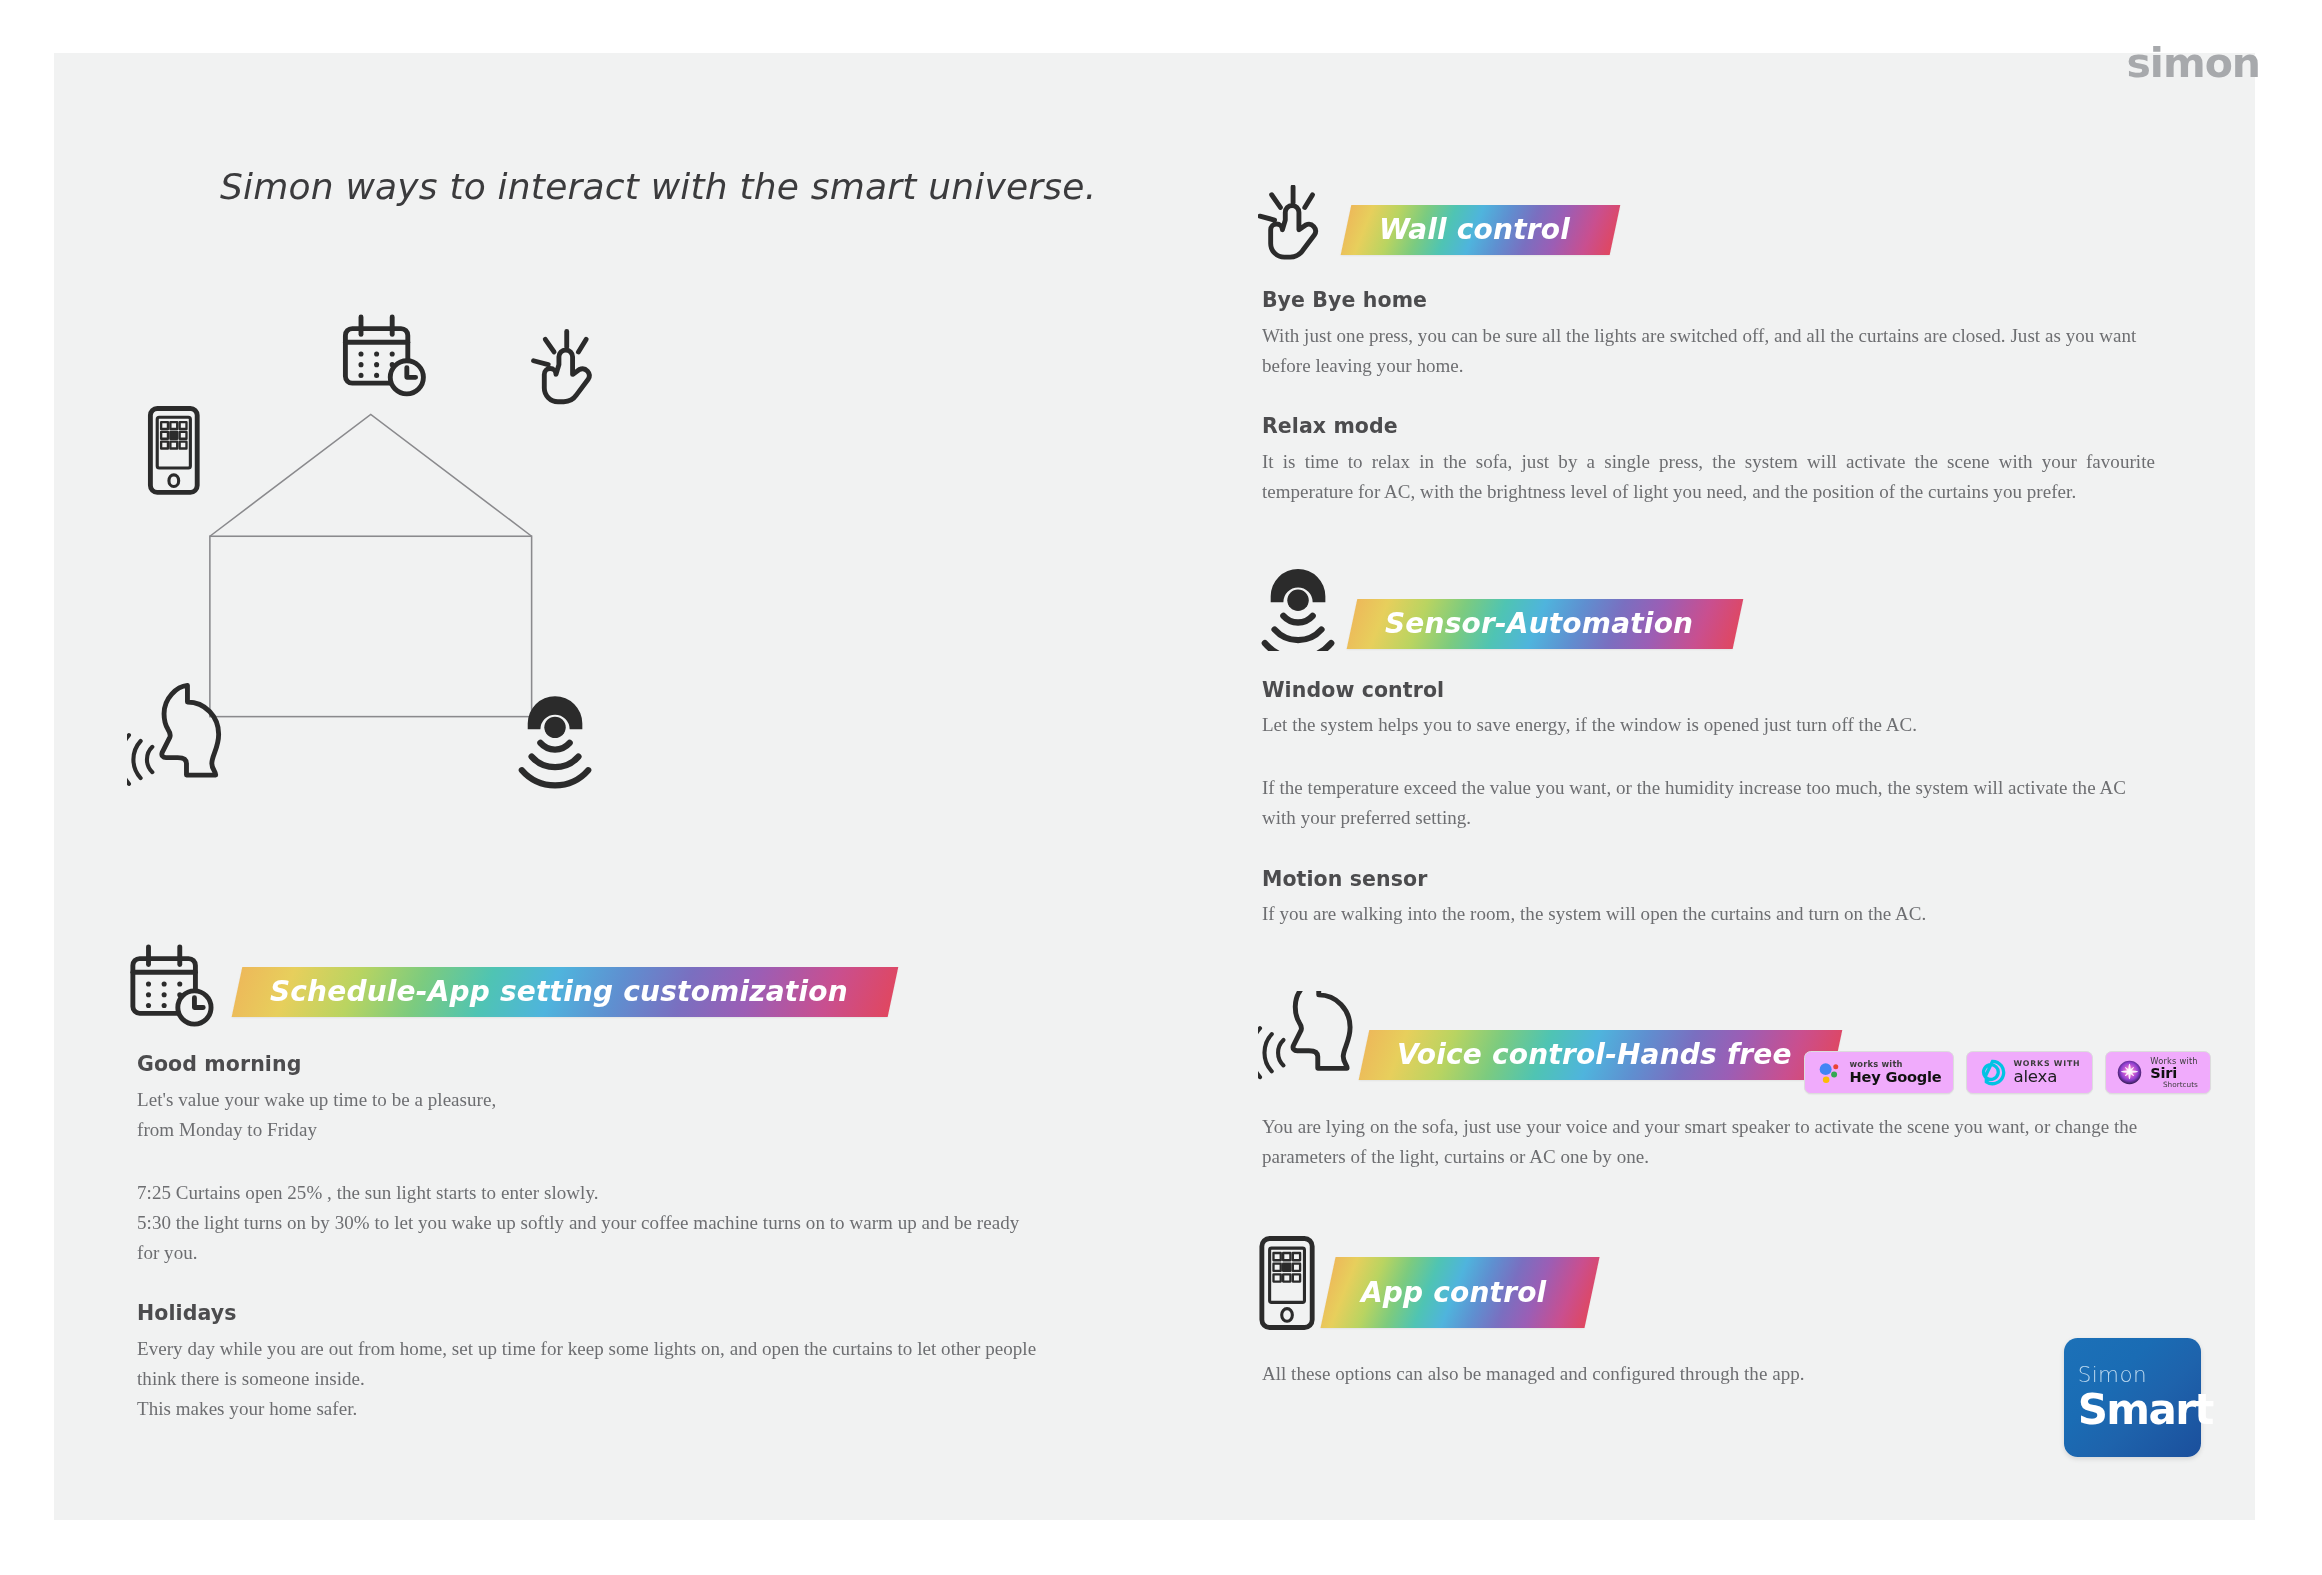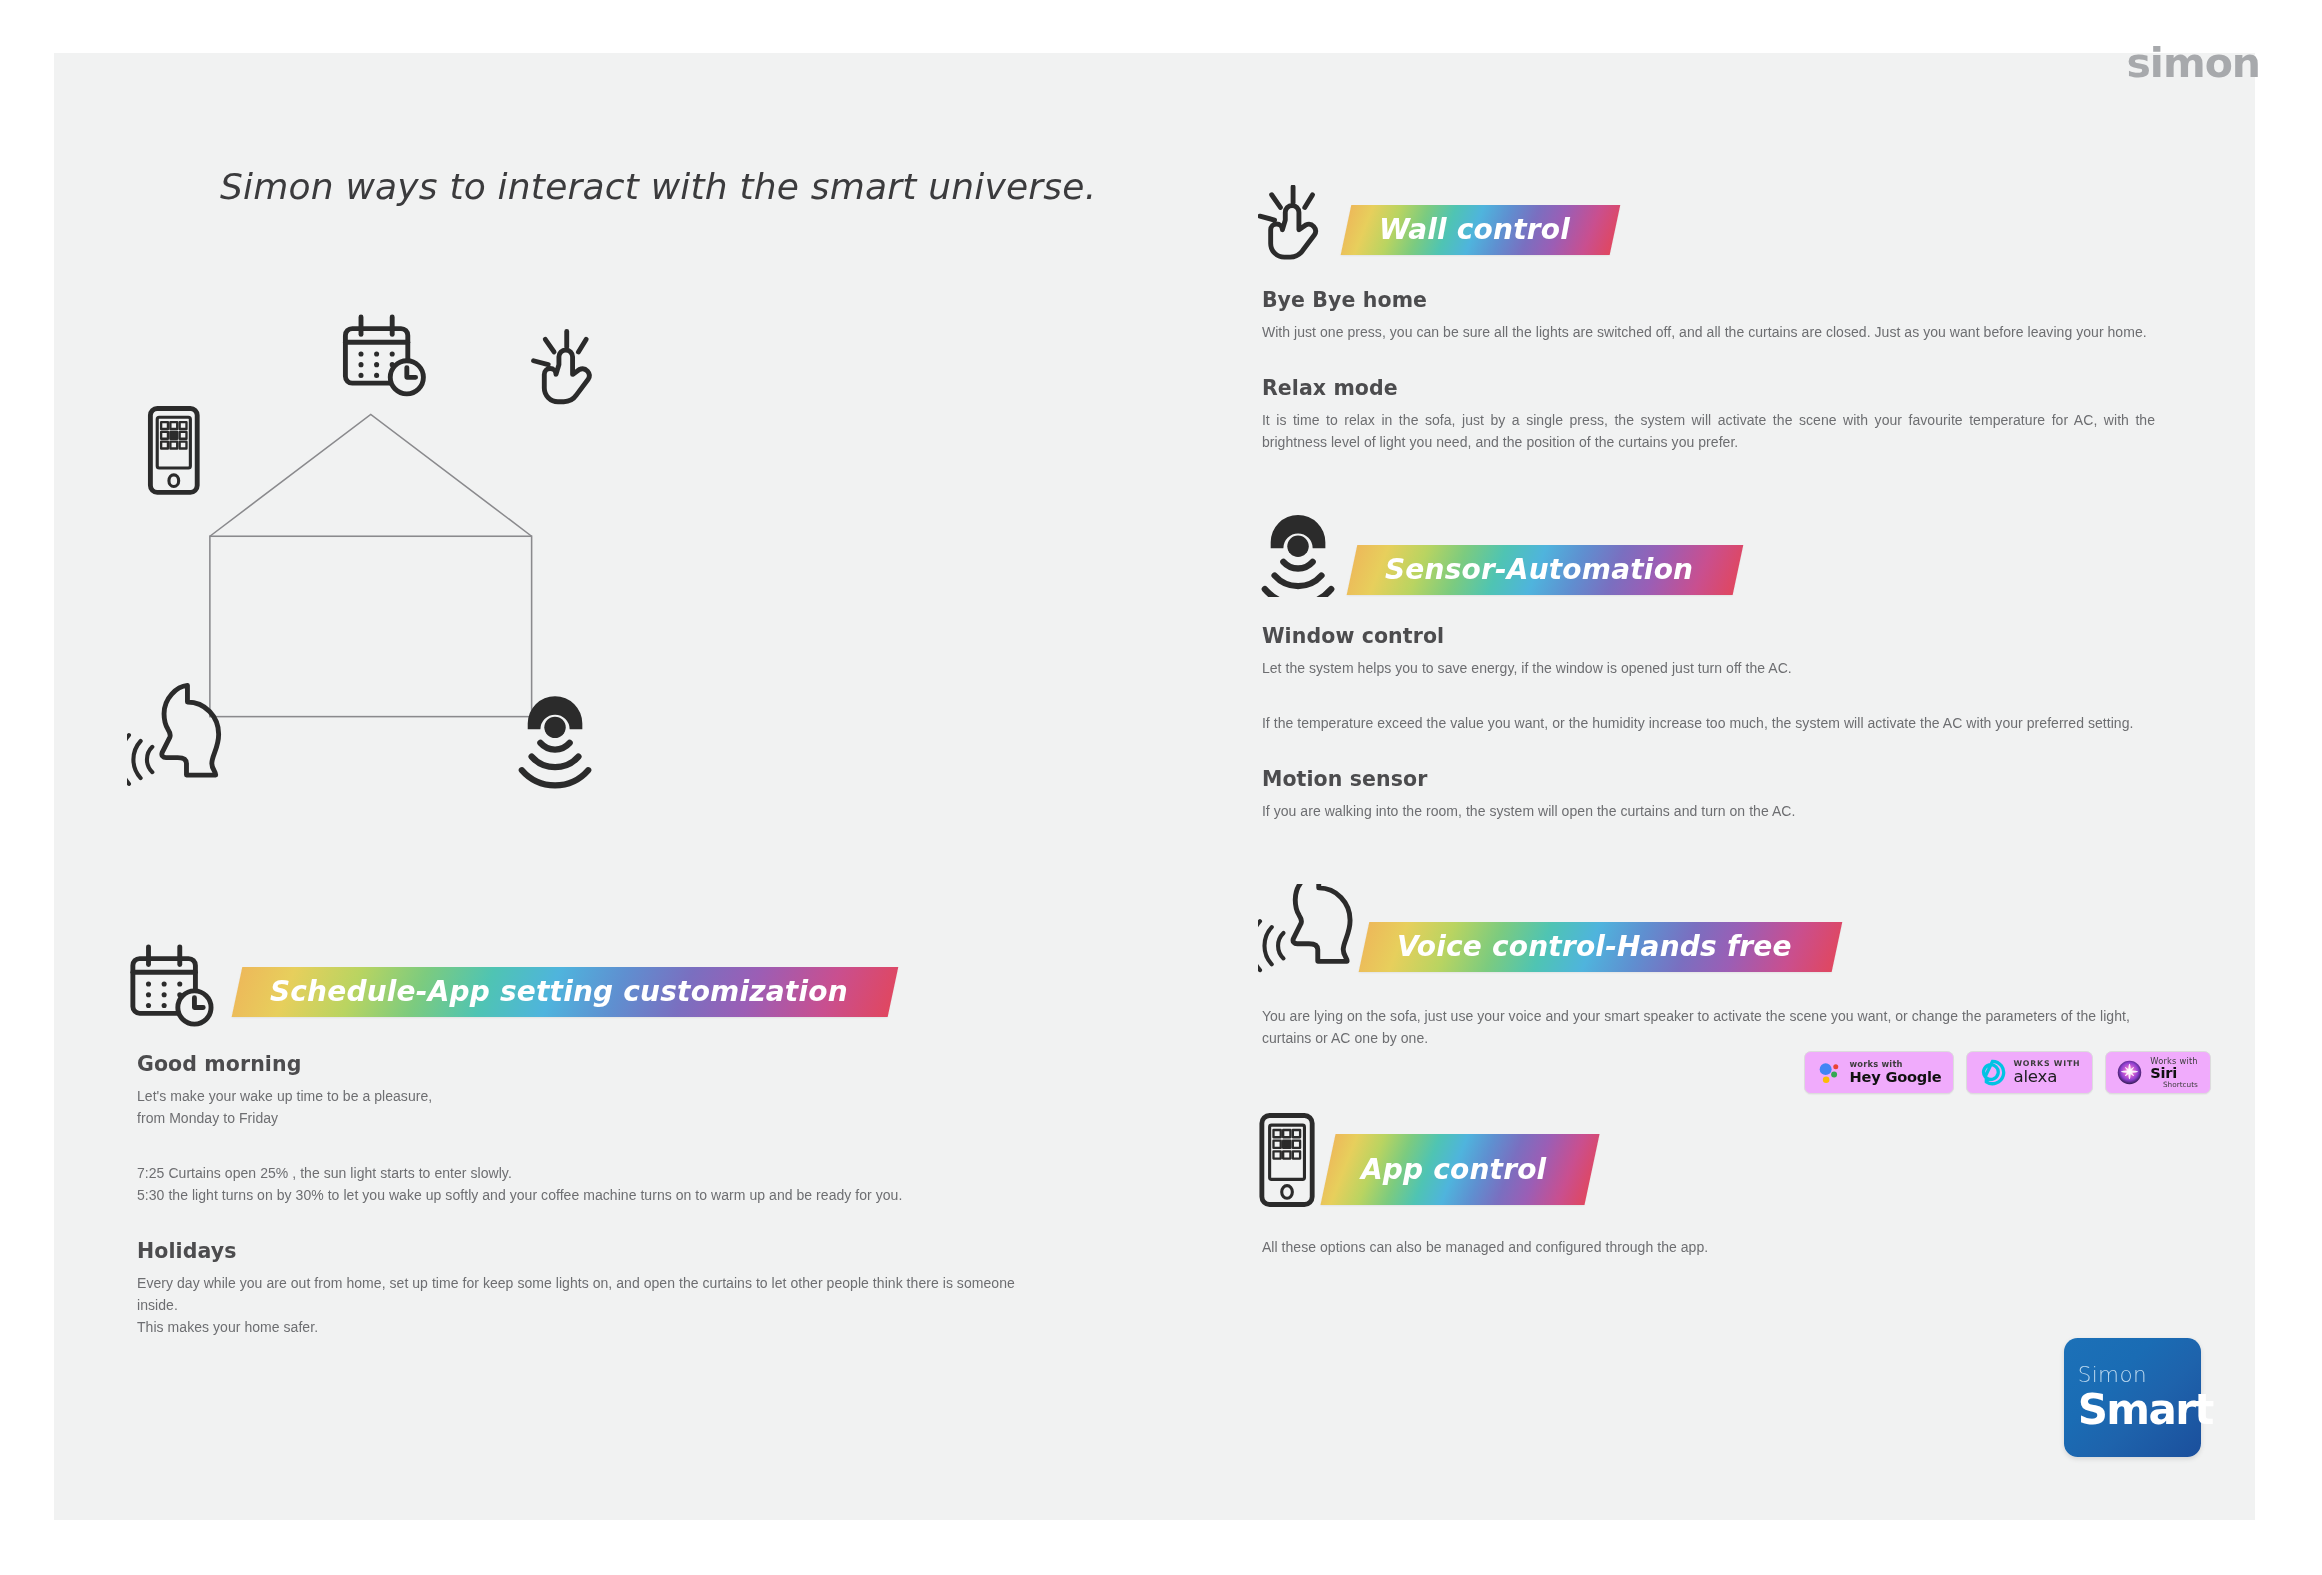--- a/index.html
+++ b/index.html
@@ -118,23 +118,23 @@
   
   .sec-title {
     font-family: "DejaVu Sans", sans-serif;
     font-weight: 700;
     font-size: 20.5px;
     color: #4c4c4e;
     margin-bottom: 8.8px;
     letter-spacing: 0.1px;
   }
   .sec-body {
-    font-family: Liberation Sans, sans-serif;
+    font-family: Liberation Serif, serif;
     font-weight: 400;
-    font-size: 14px;
+    font-size: 19px;
     color: #6d6e71;
     line-height: 1.58;
     letter-spacing: 0.05px;
   }
   .sec-body.justify { text-align: justify; }
   .block { margin-bottom: 33px; }
   .block:last-child { margin-bottom: 0; }
 
   
   .right-col {
@@ -353,21 +353,21 @@
         </svg>
       </div>
       <div class="banner" style="margin-left:21.5px; margin-bottom:9.8px;">
         <span>Schedule-App setting customization</span>
       </div>
     </div>
 
     <div style="margin-top:25px;margin-left:12px;">
       <div class="block">
         <div class="sec-title">Good morning</div>
-        <div class="sec-body">Let's make your wake up time to be a pleasure,</div>
+        <div class="sec-body">Let's value your wake up time to be a pleasure,</div>
         <div class="sec-body">from Monday to Friday</div>
       </div>
       <div class="block">
         <div class="sec-body">7:25 Curtains open 25% , the sun light starts to enter slowly.</div>
         <div class="sec-body">5:30 the light turns on by 30% to let you wake up softly and your coffee machine turns on to warm up and be ready for you.</div>
       </div>
       <div class="block">
         <div class="sec-title">Holidays</div>
         <div class="sec-body">Every day while you are out from home, set up time for keep some lights on, and open the curtains to let other people think there is someone inside.</div>
         <div class="sec-body">This makes your home safer.</div>

